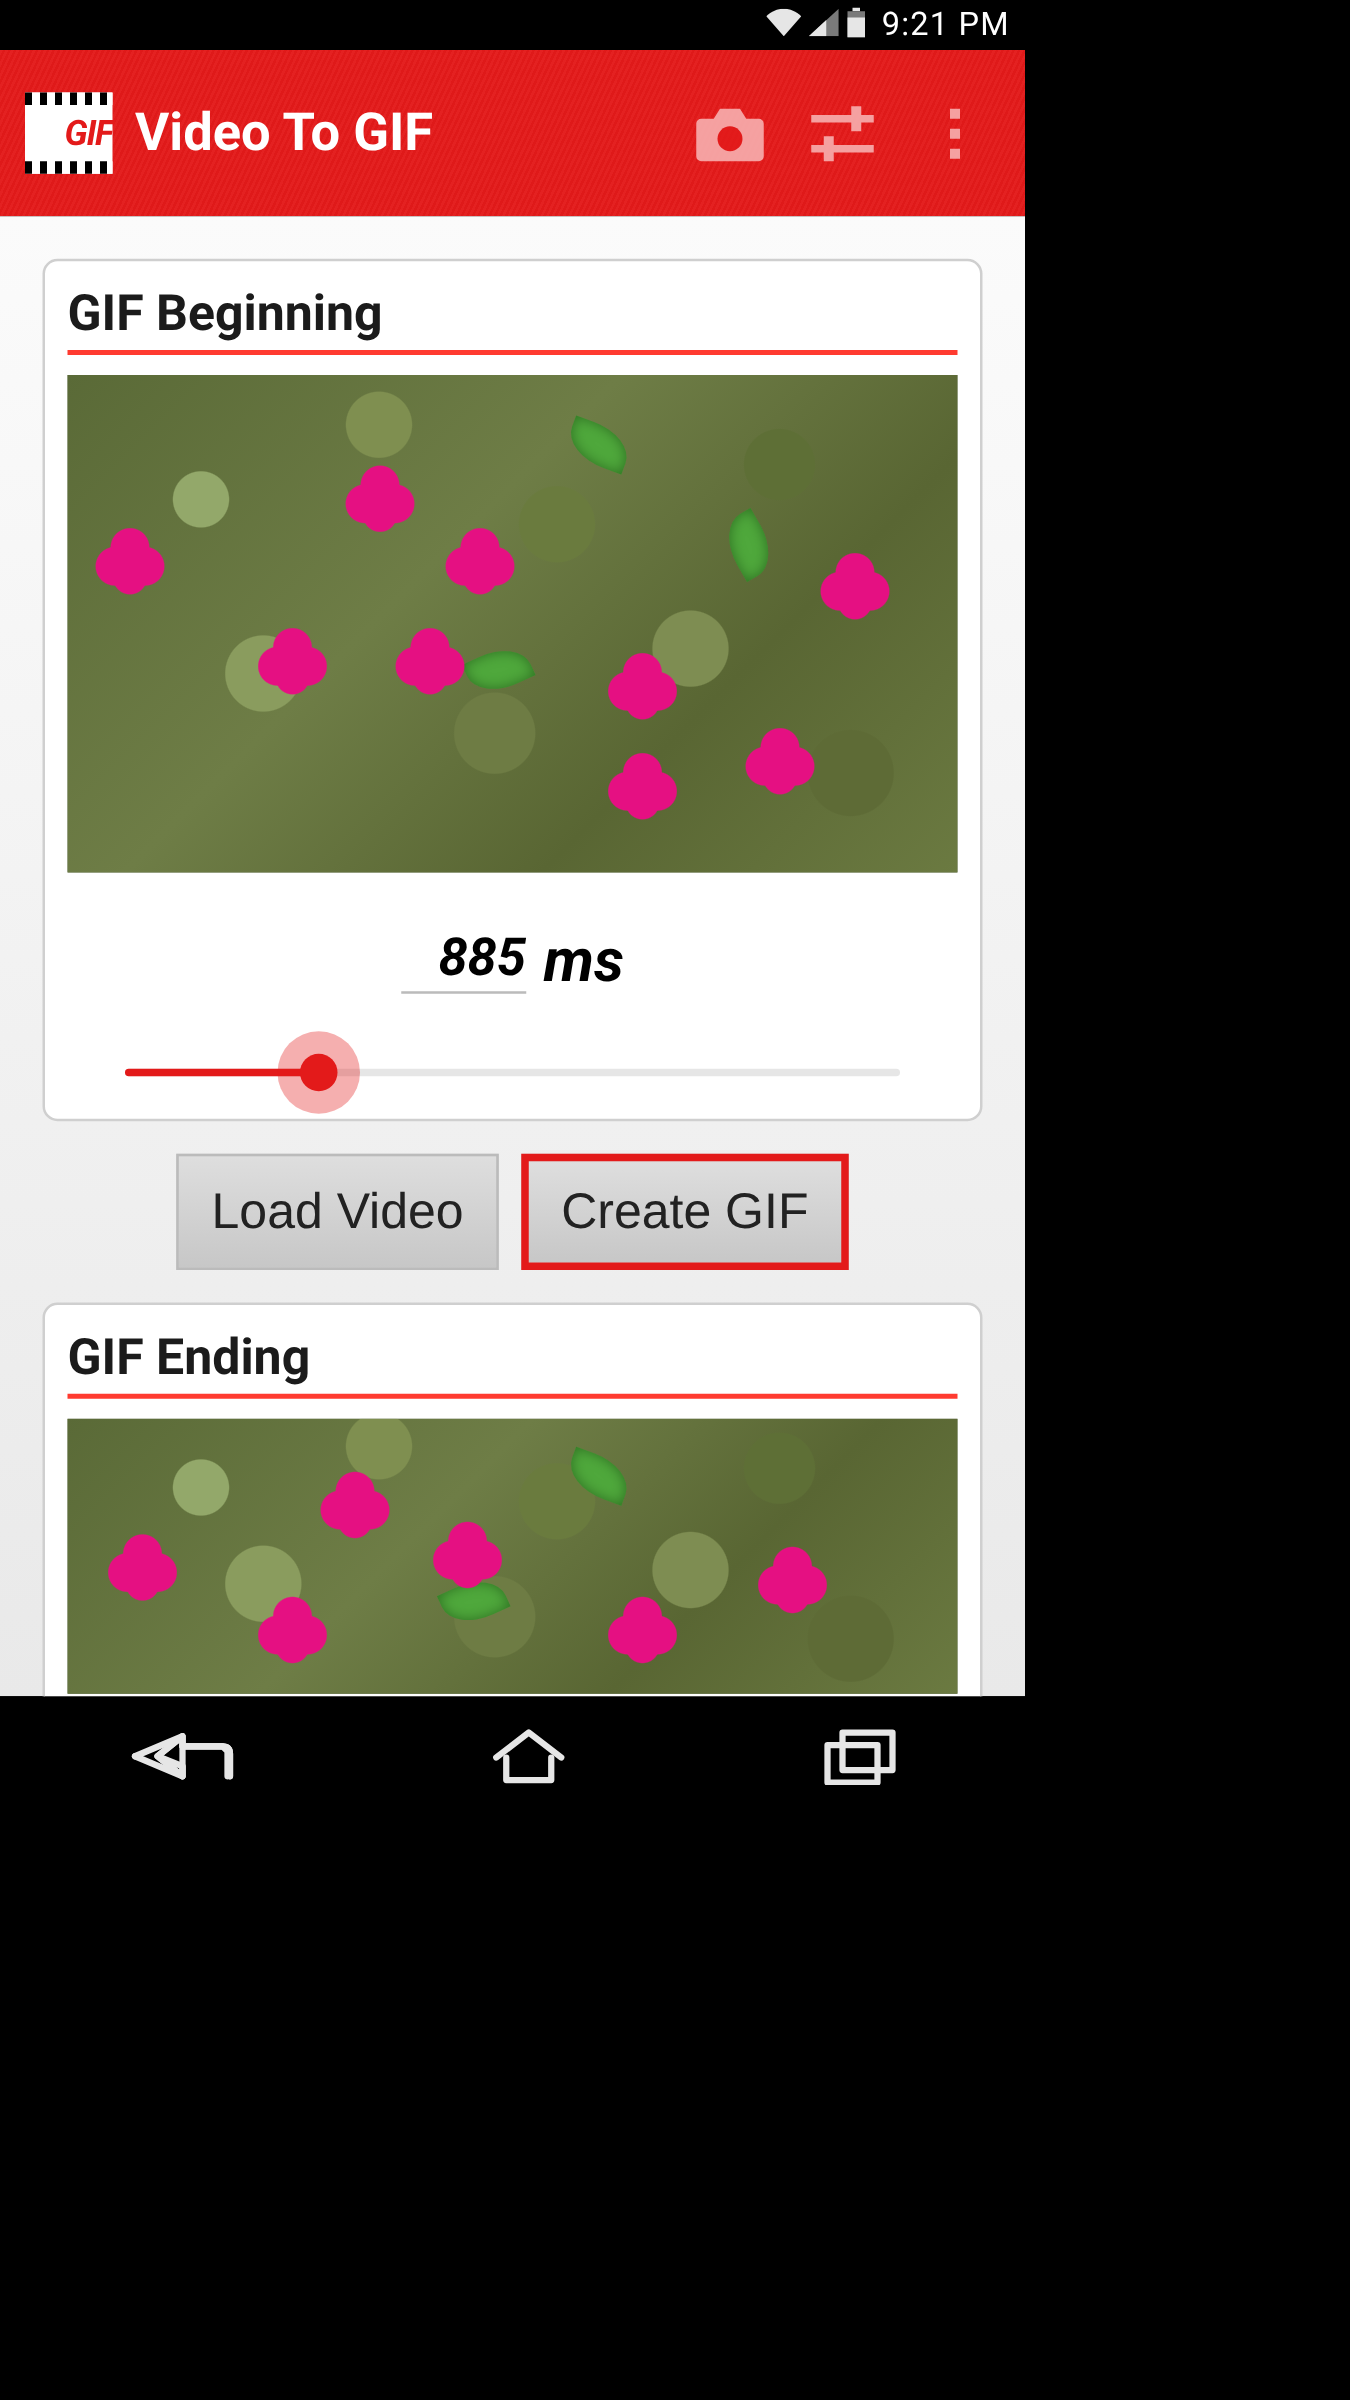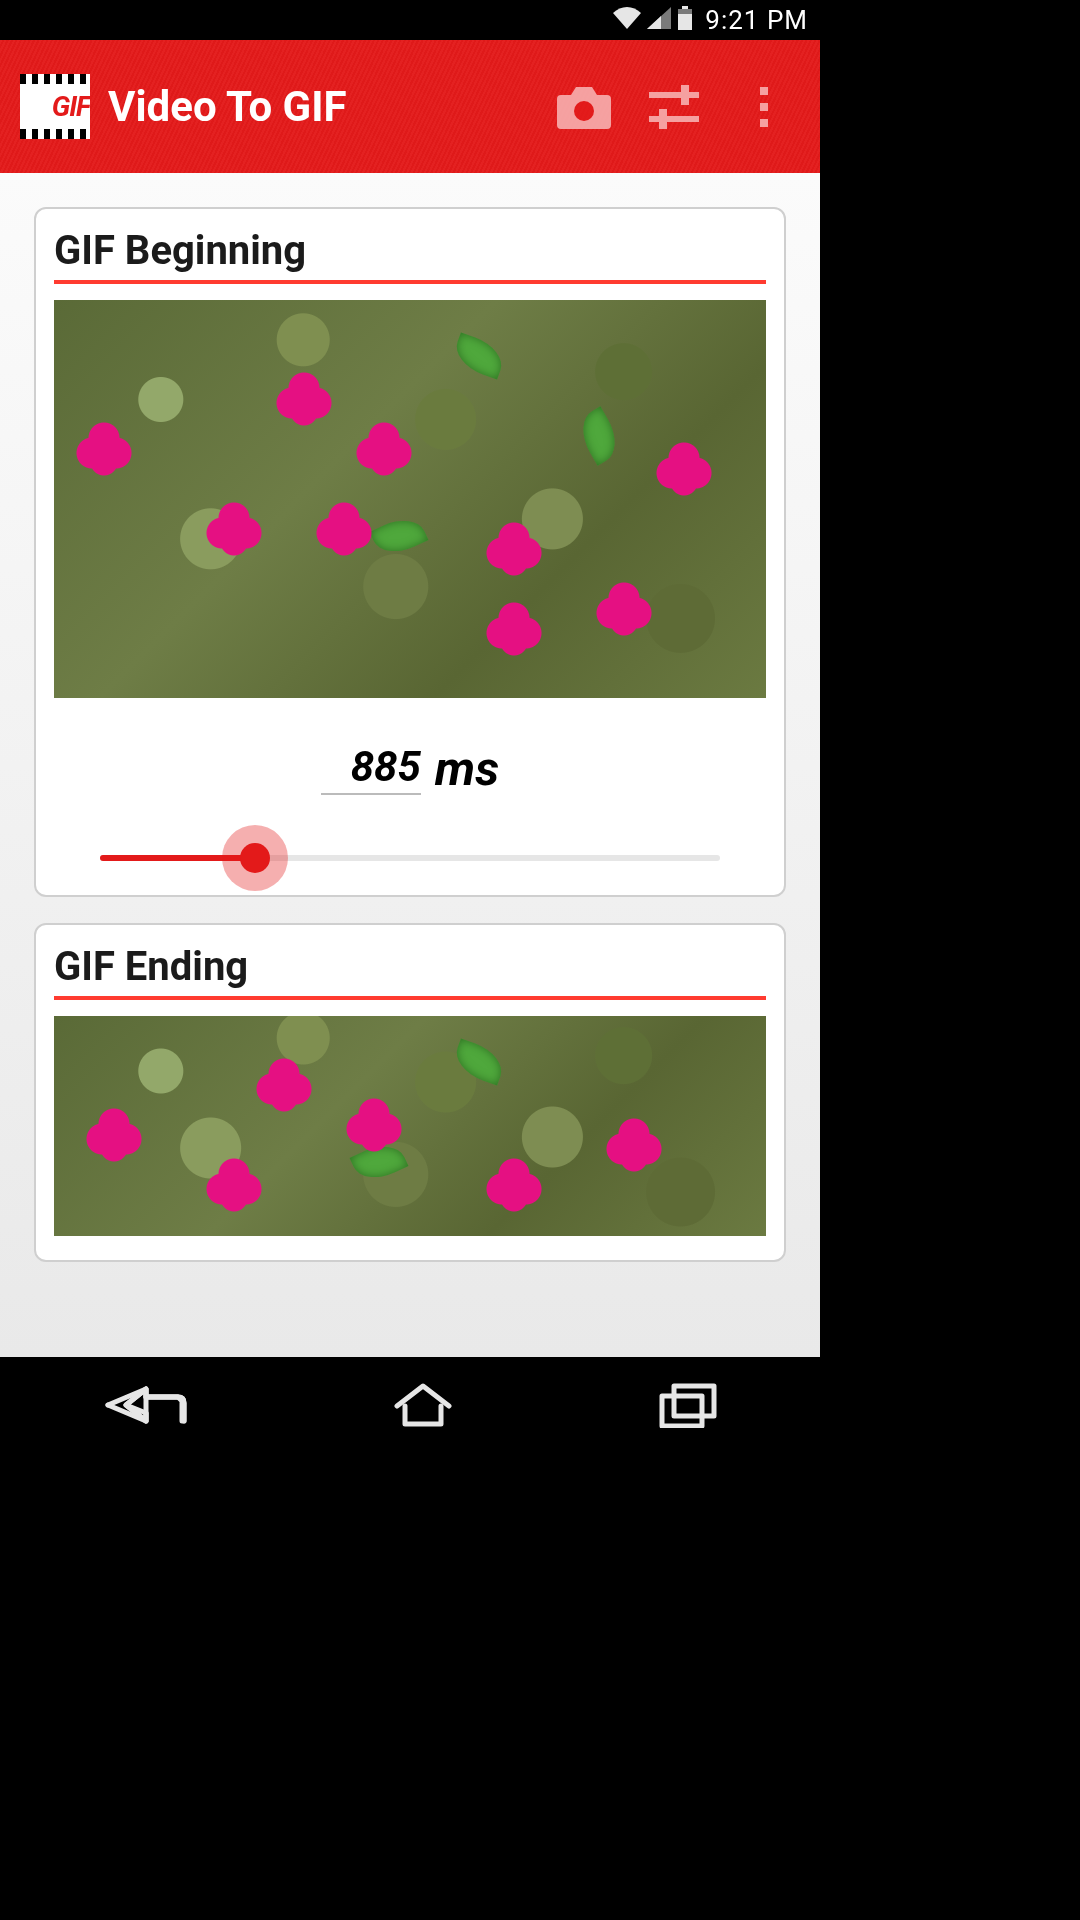--- a/index.html
+++ b/index.html
@@ -307,20 +307,24 @@
 
     <div class="slider-wrap">
       <div class="slider">
         <div class="filled"></div>
         <div class="halo"></div>
         <div class="thumb"></div>
       </div>
     </div>
   </div>
 
+  <div class="btn-row">
+    <button class="btn">Load Video</button>
+    <button class="btn primary-outline">Create GIF</button>
+  </div>
 
   <div class="card">
     <h2>GIF Ending</h2>
     <div class="sep"></div>
     <div class="video-frame small">
       <div class="plant-bg"></div>
       <div class="leaf" style="left:400px; top:30px;"></div>
       <div class="leaf" style="left:300px; top:130px; transform:rotate(-25deg);"></div>
       <div class="flower" style="left:30px;  top:90px;"></div>
       <div class="flower" style="left:200px; top:40px;"></div>

